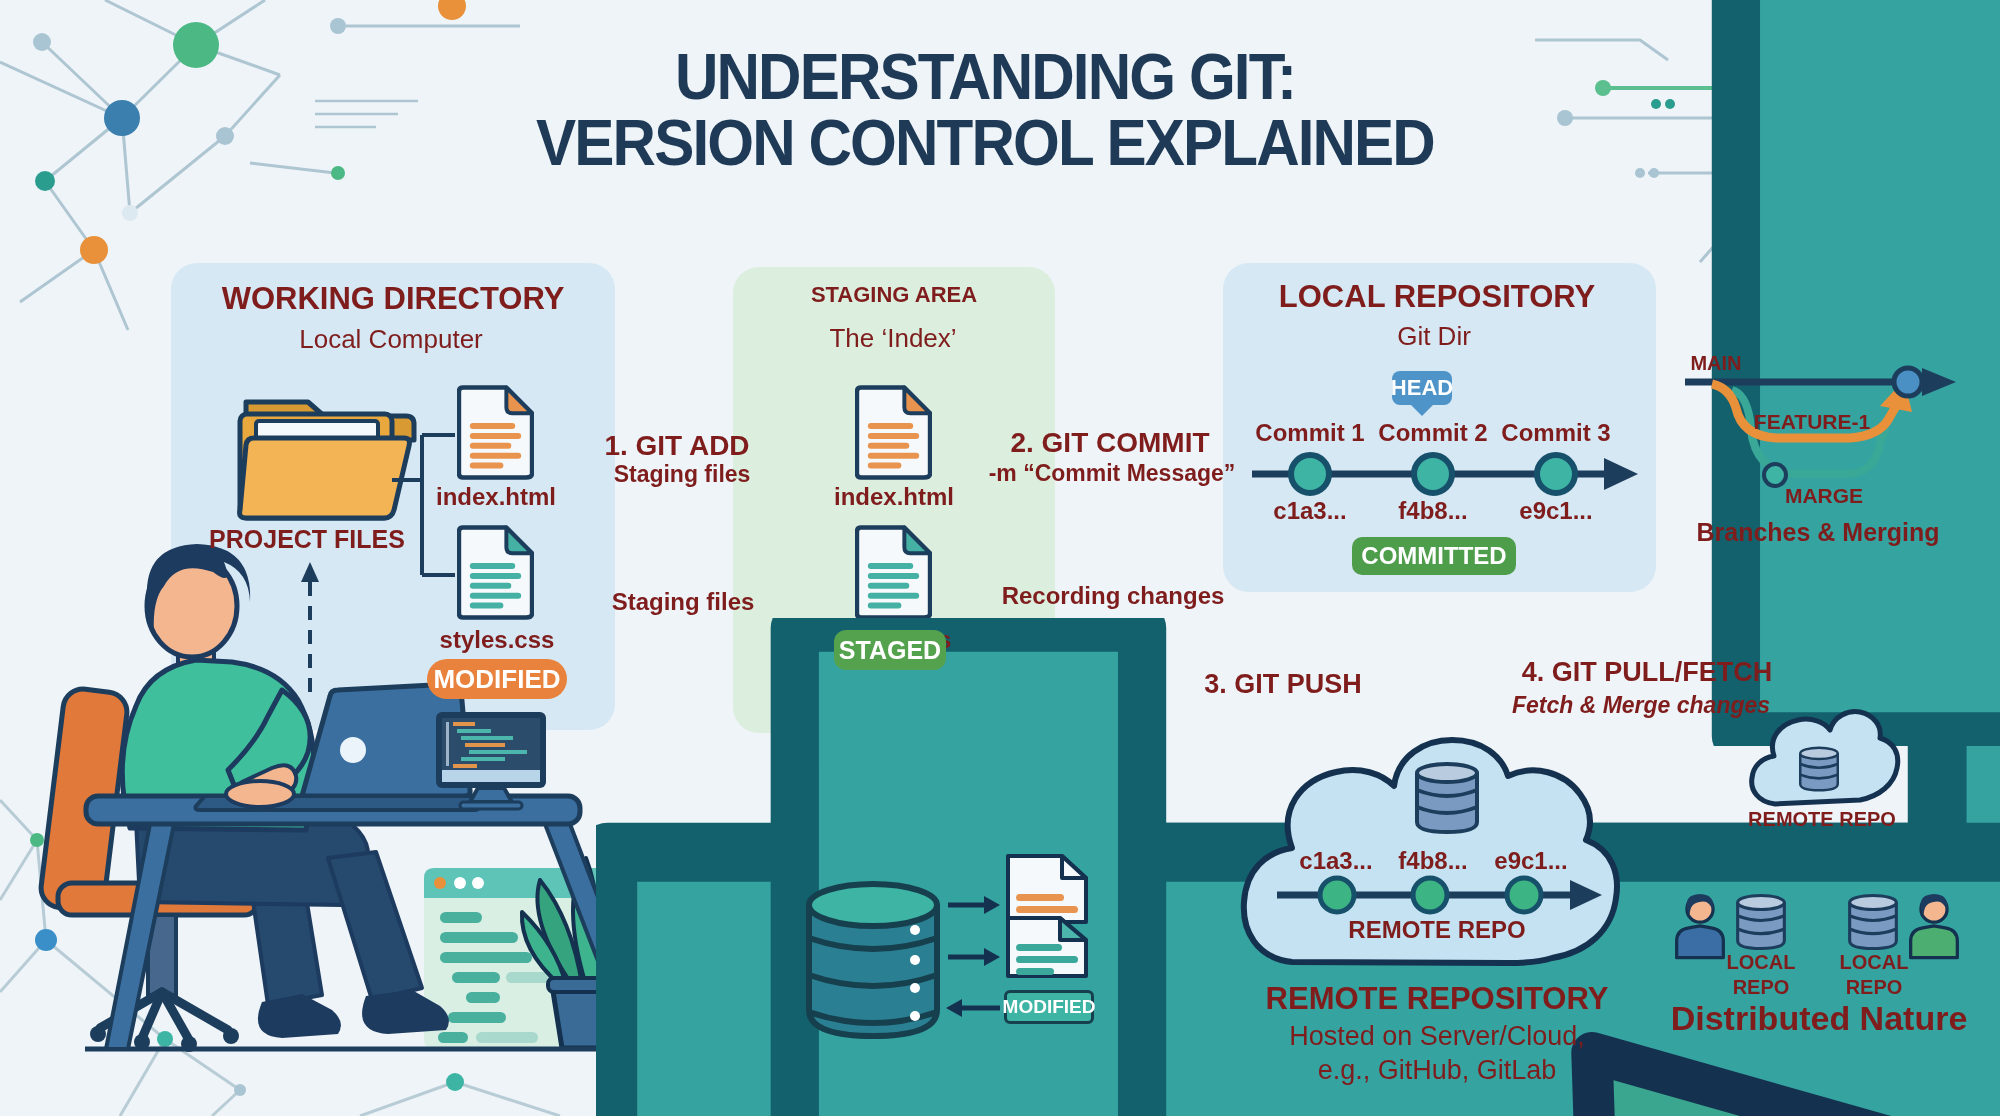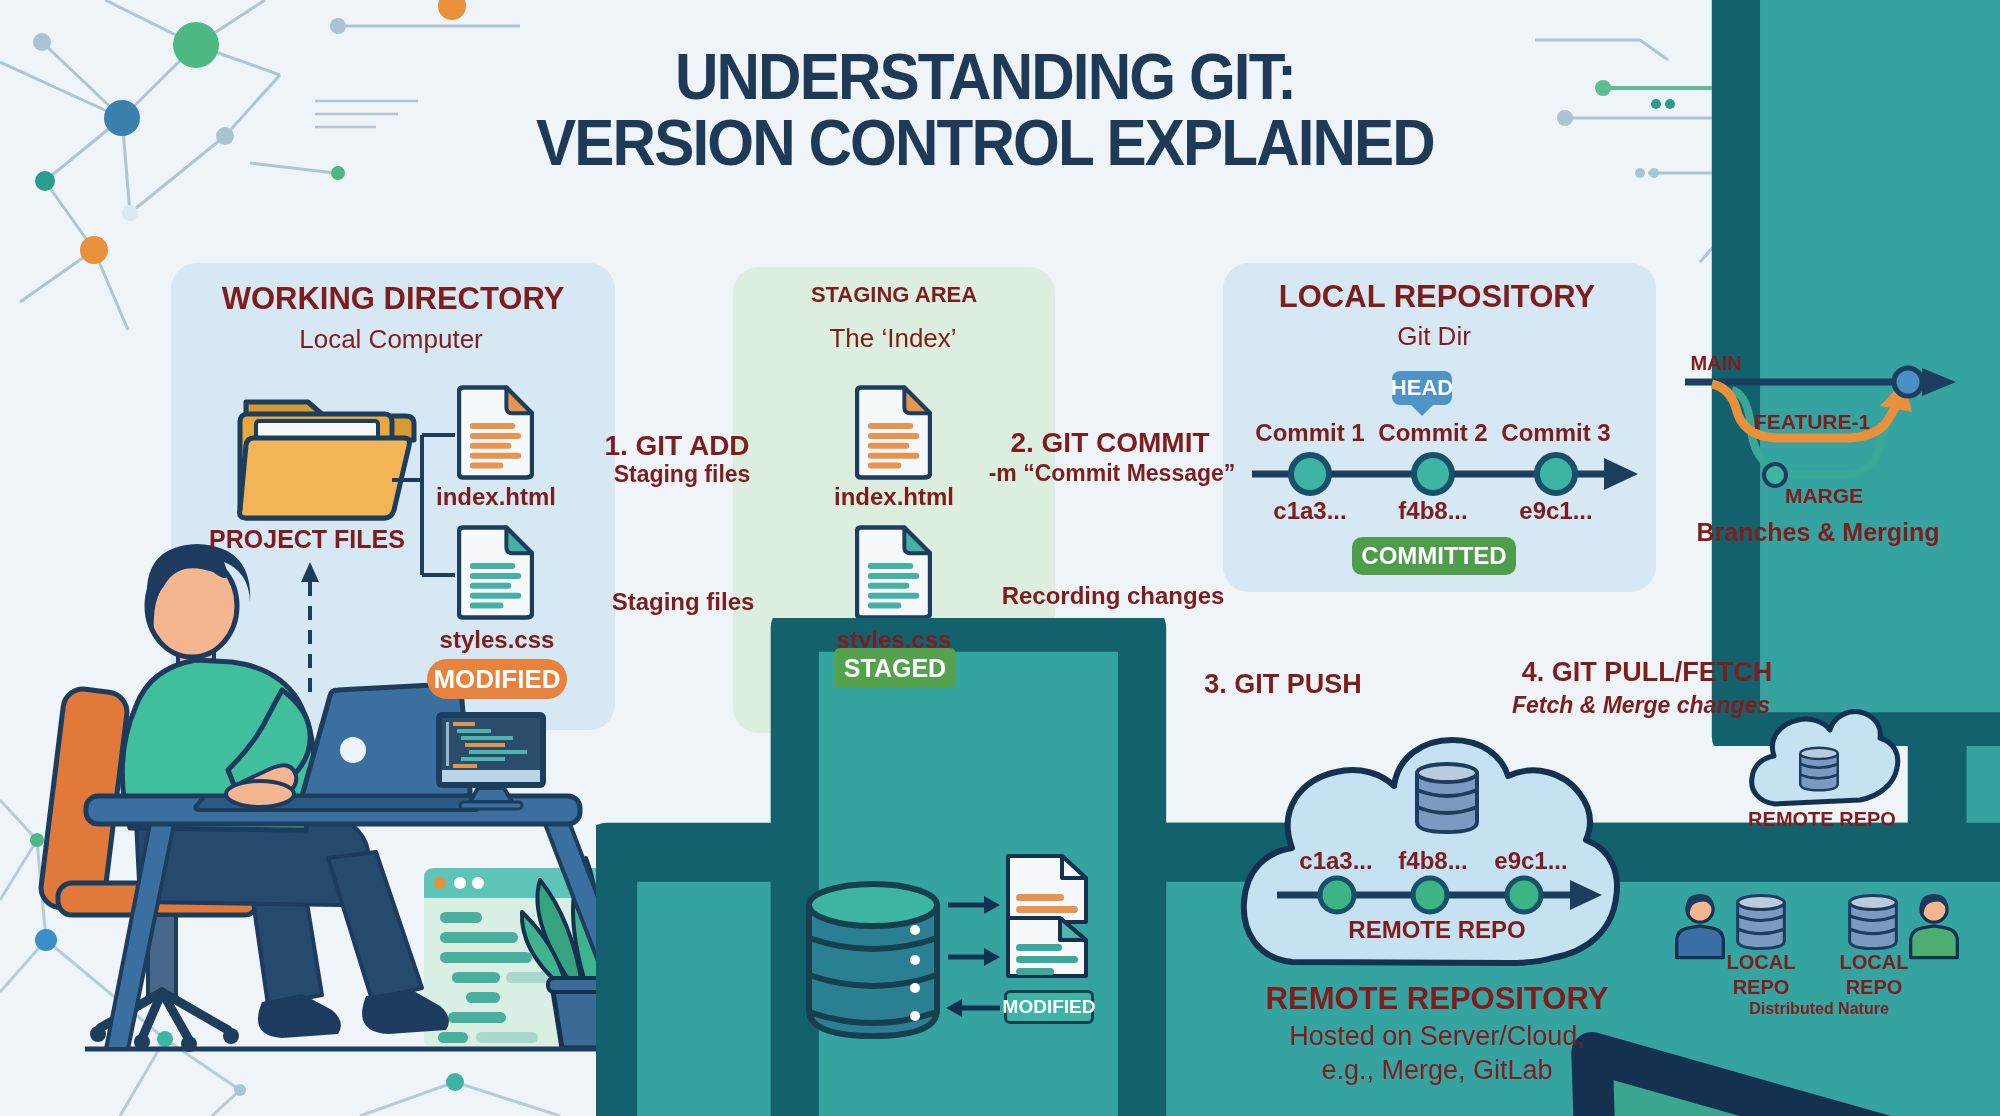--- a/index.html
+++ b/index.html
@@ -359,21 +359,21 @@
   <div class="badge" style="left:427px;top:659px;width:140px;height:40px;background:#e8823c;border-radius:20px;font-size:26px;">MODIFIED</div>
 
   <div class="lbl" style="left:677px;top:431px;font-size:28px;text-align:right;">1. GIT ADD</div>
   <div class="lbl" style="left:682px;top:462px;font-size:23px;">Staging files</div>
   <div class="lbl" style="left:683px;top:589px;font-size:24px;">Staging files</div>
 
   <div class="lbl" style="left:894px;top:283px;font-size:22px;">STAGING AREA</div>
   <div class="lbl w400" style="left:893px;top:324px;font-size:26px;">The ‘Index’</div>
   <div class="lbl" style="left:894px;top:484px;font-size:24px;">index.html</div>
   <div class="lbl" style="left:894px;top:627px;font-size:24px;">styles.css</div>
-  <div class="badge" style="left:834px;top:648px;width:122px;height:40px;background:#55a24e;border-radius:6px;font-size:25px;">STAGED</div>
+  <div class="badge" style="left:834px;top:630px;width:112px;height:40px;background:#55a24e;border-radius:12px;font-size:25px;">STAGED</div>
 
   <div class="lbl" style="left:1110px;top:428px;font-size:28px;">2. GIT COMMIT</div>
   <div class="lbl" style="left:1112px;top:461px;font-size:23px;">-m “Commit Message”</div>
   <div class="lbl" style="left:1113px;top:583px;font-size:24px;">Recording changes</div>
 
   <div class="lbl" style="left:1437px;top:280px;font-size:31px;">LOCAL REPOSITORY</div>
   <div class="lbl w400" style="left:1434px;top:322px;font-size:26px;">Git Dir</div>
   <div id="head-badge" class="badge" style="left:1392px;top:371px;width:60px;height:34px;background:#4e94c9;border-radius:8px;font-size:22px;">HEAD</div>
   <div class="lbl" style="left:1310px;top:420px;font-size:24px;">Commit 1</div>
   <div class="lbl" style="left:1433px;top:420px;font-size:24px;">Commit 2</div>
@@ -391,28 +391,28 @@
   <div class="lbl" style="left:1283px;top:670px;font-size:27px;">3. GIT PUSH</div>
   <div class="lbl" style="left:1647px;top:658px;font-size:27px;">4. GIT PULL/FETCH</div>
   <div class="lbl" style="left:1641px;top:693px;font-size:23px;font-style:italic;">Fetch &amp; Merge changes</div>
 
   <div class="lbl" style="left:1336px;top:848px;font-size:24px;">c1a3...</div>
   <div class="lbl" style="left:1433px;top:848px;font-size:24px;">f4b8...</div>
   <div class="lbl" style="left:1531px;top:848px;font-size:24px;">e9c1...</div>
   <div class="lbl" style="left:1437px;top:917px;font-size:24px;">REMOTE REPO</div>
   <div class="lbl" style="left:1437px;top:982px;font-size:31px;">REMOTE REPOSITORY</div>
   <div class="lbl w400" style="left:1437px;top:1022px;font-size:27px;">Hosted on Server/Cloud,</div>
-  <div class="lbl w400" style="left:1437px;top:1056px;font-size:27px;">e.g., Merge, GitLab</div>
+  <div class="lbl w400" style="left:1437px;top:1056px;font-size:27px;">e.g., GitHub, GitLab</div>
 
   <div class="lbl" style="left:1822px;top:808px;font-size:20px;">REMOTE REPO</div>
   <div class="lbl two-line" style="left:1761px;top:950px;font-size:20px;">
     <span>LOCAL</span>
     <span>REPO</span>
   </div>
   <div class="lbl two-line" style="left:1874px;top:950px;font-size:20px;">
     <span>LOCAL</span>
     <span>REPO</span>
   </div>
-  <div class="lbl" style="left:1819px;top:1000px;font-size:16px;text-align:right;">Distributed Nature</div>
+  <div class="lbl" style="left:1819px;top:1000px;font-size:34px;text-align:right;">Distributed Nature</div>
 
   <div class="badge" style="left:1004px;top:990px;width:90px;height:34px;background:#3db4a4;border:3px solid #17404f;border-radius:6px;font-size:19px;box-sizing:border-box;">MODIFIED</div>
 
 </div>
 
 </body></html>

